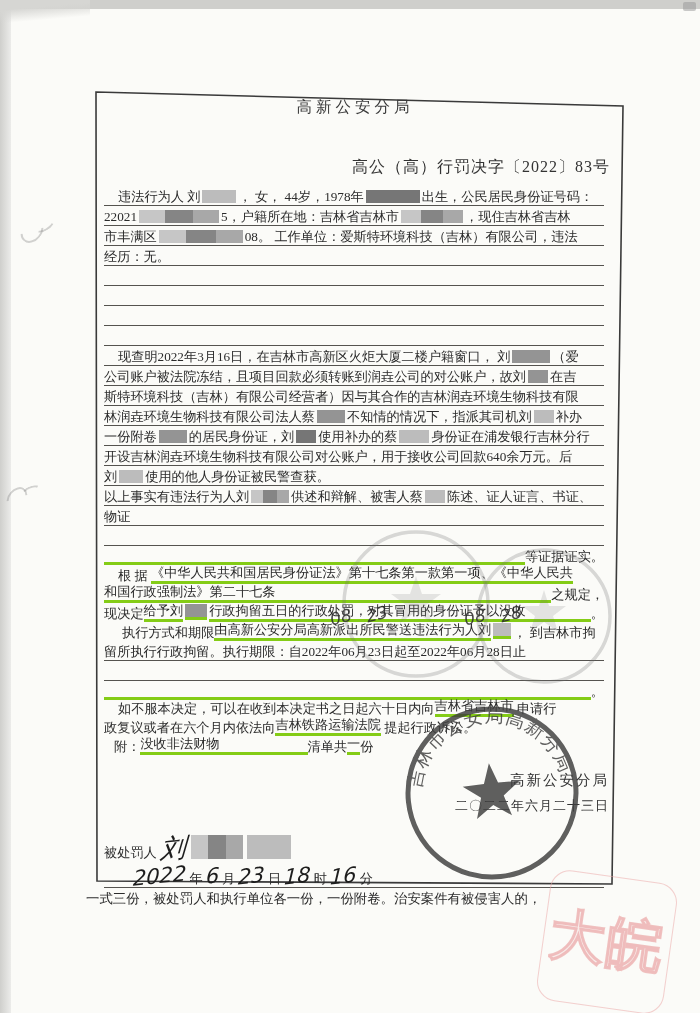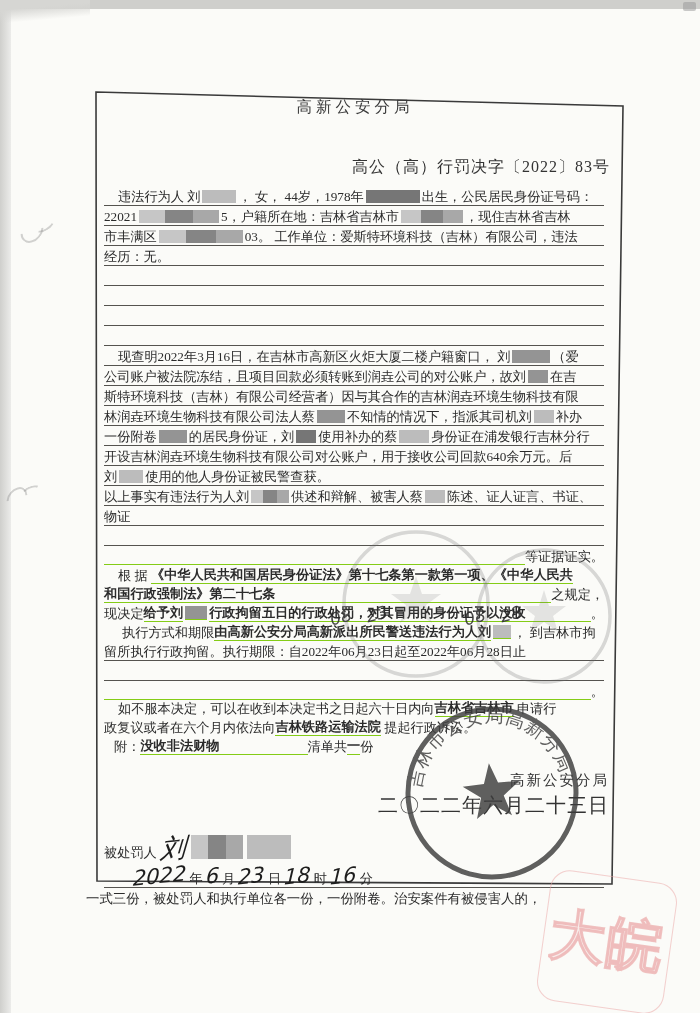--- a/index.html
+++ b/index.html
@@ -21,33 +21,33 @@
   .hdr-agency{position:absolute;left:0;top:4px;width:100%;text-align:center;font-size:15.5px;letter-spacing:4px;color:#3a3a3a;}
   .hdr-title{position:absolute;left:0;top:22px;width:100%;text-align:center;font-size:28px;font-weight:600;letter-spacing:9px;color:#303030;}
   .hdr-number{position:absolute;right:2px;top:64px;font-size:16px;letter-spacing:1px;color:#333;}
   .lines{position:absolute;left:6px;right:8px;}
   .lines.body{top:92px;}
   .lines.appeal{top:604px;}
   .lines.receipt{top:722px;}
   .row{display:flex;align-items:flex-end;height:19px;white-space:pre;position:relative;}
   .row.tall{height:26px;}
   .row.rul{border-bottom:1px solid #55534f;}
-  .su{border-bottom:1px solid #84cc16;font-weight:bold;}
+  .su{border-bottom:3px solid #84cc16;}
   .tx{flex:0 0 auto;}
   .fill{flex:1 1 auto;height:1px;}
   .sp{flex:0 0 auto;height:1px;display:inline-block;}
   .redact{flex:0 0 auto;display:inline-block;height:13px;margin:0 2px 2px 2px;}
   .redact.d{background:#767676;}
   .redact.m{background:#949494;}
   .redact.l{background:#bcbcbc;}
   .redact.two{background:linear-gradient(90deg,#c6c6c6 0 32%,#858585 32% 68%,#a8a8a8 68%);}
   .hw{flex:0 0 auto;font-family:"DejaVu Sans",sans-serif;font-style:italic;color:#1d1d1d;
       display:inline-block;transform:rotate(-6deg) skewX(-9deg);margin:0 3px 1px 3px;line-height:.9;}
   .sign-agency{position:absolute;right:3px;top:678px;font-size:14.5px;letter-spacing:2px;color:#333;}
-  .sign-date{position:absolute;right:3px;top:703px;font-size:20px;letter-spacing:1px;color:#333;}
+  .sign-date{position:absolute;right:3px;top:703px;font-size:13px;letter-spacing:1px;color:#333;}
   .ov{position:absolute;font-family:"DejaVu Sans",sans-serif;font-style:italic;font-size:17px;color:#2a2a2a;
       transform:rotate(-14deg);opacity:.85;}
   .seal{position:absolute;left:299px;top:604px;opacity:.82;transform:rotate(-6deg);}
   .faint{position:absolute;left:230px;top:430px;opacity:.85;}
   .footer{position:absolute;left:60px;top:889px;width:585px;font-size:13.4px;}
   .footer .row{height:19px;border:none;}
   .watermark{
     position:absolute;left:543px;top:876px;width:126px;height:130px;
     border:1.5px solid rgba(236,164,164,.5);border-radius:20px;
     transform:rotate(8deg);display:flex;align-items:center;justify-content:center;
@@ -77,21 +77,21 @@
     <polygon points="96,92 623,106 612,884 97,881" fill="none" stroke="#3a3a3a" stroke-width="1.6"></polygon>
   </svg>
 
   <div class="form">
     <div class="hdr-agency">高新公安分局</div>
     <div class="hdr-number">高公（高）行罚决字〔2022〕83号</div>
 
     <div class="lines body">
         <div class="row rul"><span class="sp" style="width: 14px;"></span><span class="tx">违法行为人 刘</span><span class="redact l" style="width: 34px;"></span><span class="tx">， 女， 44岁，1978年</span><span class="redact d" style="width: 54px;"></span><span class="tx">出生，公民居民身份证号码：</span></div>
         <div class="row rul"><span class="tx">22021</span><span class="redact two" style="width: 80px;"></span><span class="tx">5，户籍所在地：吉林省吉林市</span><span class="redact two" style="width: 62px;"></span><span class="tx">，现住吉林省吉林</span></div>
-        <div class="row rul"><span class="tx">市丰满区</span><span class="redact two" style="width: 84px;"></span><span class="tx">03。 工作单位：爱斯特环境科技（吉林）有限公司，违法</span></div>
+        <div class="row rul"><span class="tx">市丰满区</span><span class="redact two" style="width: 84px;"></span><span class="tx">08。 工作单位：爱斯特环境科技（吉林）有限公司，违法</span></div>
         <div class="row rul"><span class="tx">经历：无。</span></div>
         <div class="row rul"></div>
         <div class="row rul"></div>
         <div class="row rul"></div>
         <div class="row rul"></div>
         <div class="row rul"><span class="sp" style="width: 14px;"></span><span class="tx">现查明2022年3月16日，在吉林市高新区火炬大厦二楼户籍窗口， 刘</span><span class="redact m" style="width: 38px;"></span><span class="tx">（爱</span></div>
         <div class="row rul"><span class="tx">公司账户被法院冻结，且项目回款必须转账到润垚公司的对公账户，故刘</span><span class="redact m" style="width: 20px;"></span><span class="tx">在吉</span></div>
         <div class="row rul"><span class="tx">斯特环境科技（吉林）有限公司经营者）因与其合作的吉林润垚环境生物科技有限</span></div>
         <div class="row rul"><span class="tx">林润垚环境生物科技有限公司法人蔡</span><span class="redact m" style="width: 28px;"></span><span class="tx">不知情的情况下，指派其司机刘</span><span class="redact l" style="width: 20px;"></span><span class="tx">补办</span></div>
         <div class="row rul"><span class="tx">一份附卷</span><span class="redact m" style="width: 28px;"></span><span class="tx">的居民身份证，刘</span><span class="redact d" style="width: 20px;"></span><span class="tx">使用补办的蔡</span><span class="redact l" style="width: 30px;"></span><span class="tx">身份证在浦发银行吉林分行</span></div>

